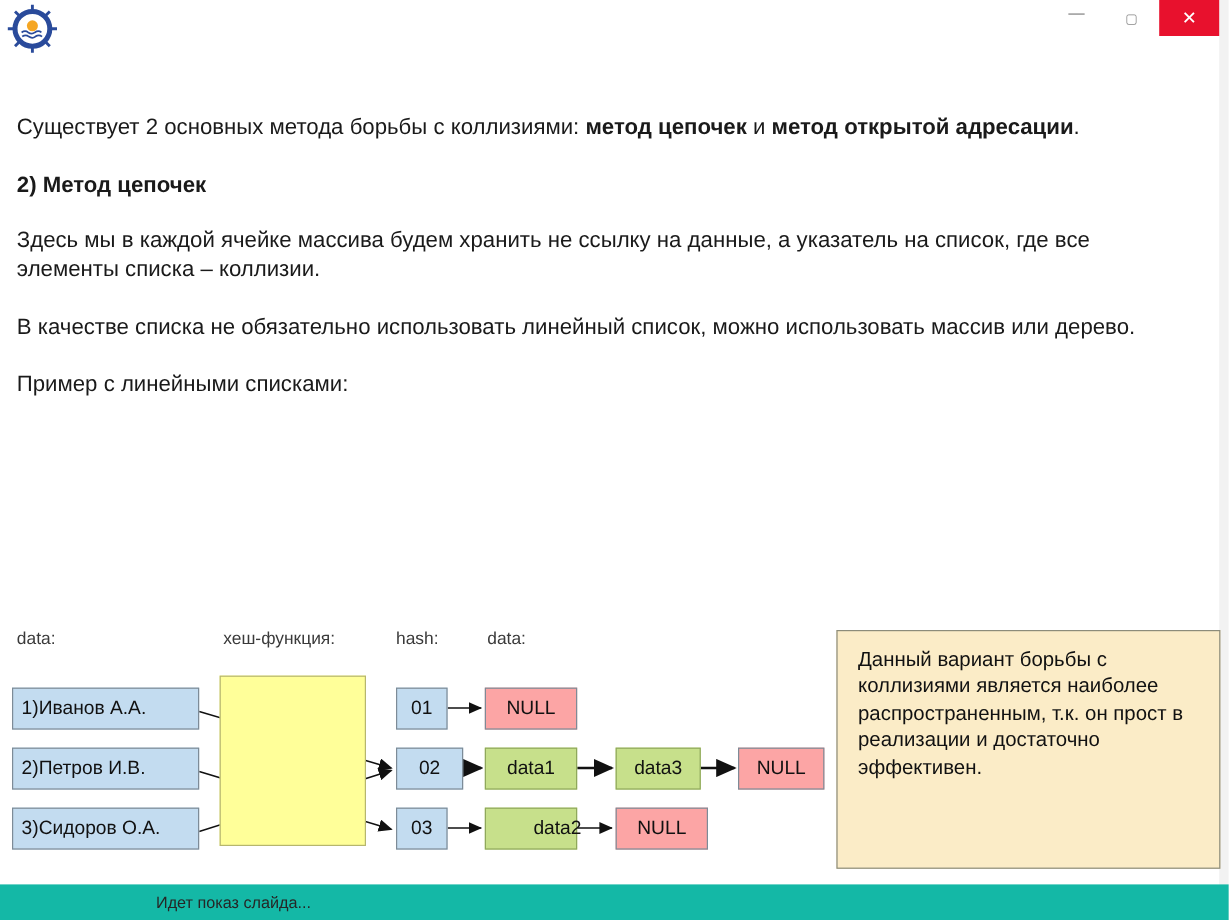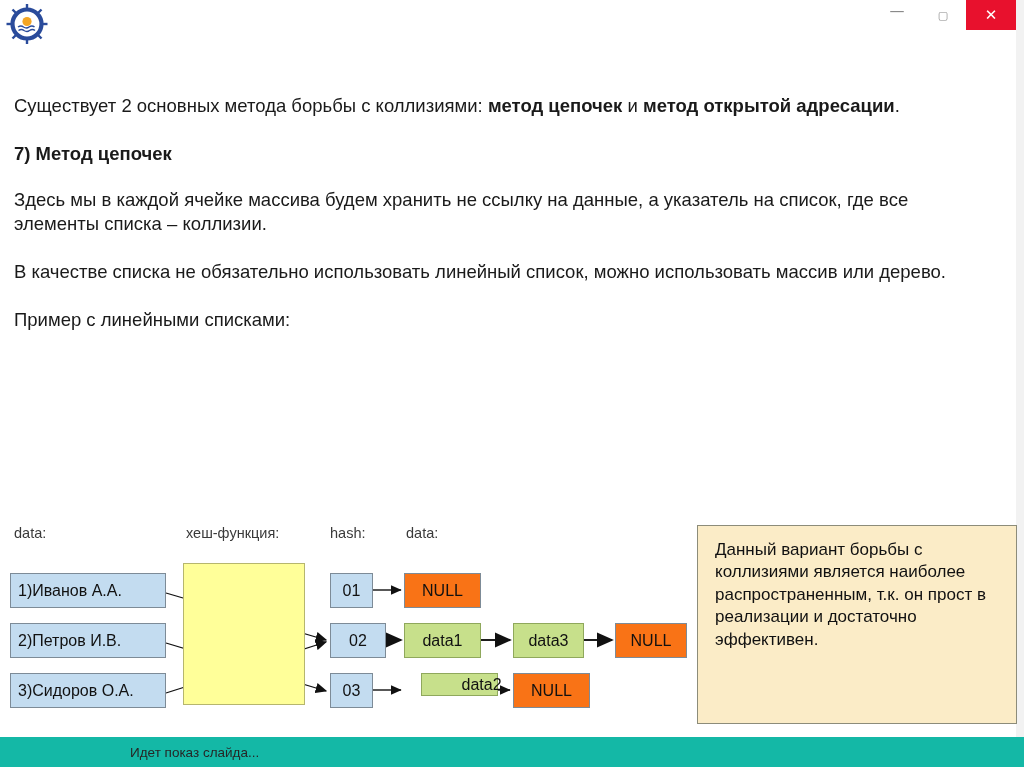--- a/index.html
+++ b/index.html
@@ -99,21 +99,21 @@
     position: absolute;
     display: flex; align-items: center; justify-content: center;
     border: 1px solid #9a9a9a;
     font-size: 16px;
     color: #111111;
     font-family: "Liberation Sans", sans-serif;
     white-space: nowrap;
   }
   .dbox.key  { background: #c3dcf0; border-color: #7d8b97; justify-content: flex-start; padding-left: 7px; }
   .dbox.hash { background: #c3dcf0; border-color: #7d8b97; }
-  .dbox.null { background: #f97316; border-color: #7d8b97; }
+  .dbox.null { background: #fca5a5; border-color: #7d8b97; }
   .dbox.data { background: #c7e08b; border-color: #8fa85c; }
   .hashfn {
     position: absolute;
     background: #ffff99;
     border: 1px solid #b6b66e;
   }
   .diagram svg {
     position: absolute; left: 0; top: 0;
     width: 700px; height: 200px;
     overflow: visible;
@@ -211,21 +211,21 @@
     <div class="winbtn close">
       <span class="glyph">✕</span>
     </div>
   </div>
 
 
   <div class="body-block">
     <div class="para">
       <span>Существует 2 основных метода борьбы с коллизиями: </span><b>метод цепочек</b><span> и </span><b>метод открытой адресации</b><span>.</span>
     </div>
-    <div class="para heading tight">7) Метод цепочек</div>
+    <div class="para heading tight">2) Метод цепочек</div>
     <div class="para">Здесь мы в каждой ячейке массива будем хранить не ссылку на данные, а указатель на список, где все элементы списка – коллизии.</div>
     <div class="para">В качестве списка не обязательно использовать линейный список, можно использовать массив или дерево.</div>
     <div class="para">Пример с линейными списками:</div>
   </div>
 
   <div class="diagram">
 
     <svg aria-hidden="true">
       <defs>
         <marker id="ah" markerWidth="9" markerHeight="8" refX="8" refY="4" orient="auto">
@@ -264,21 +264,21 @@
     <div class="dbox hash" style="left:330px; top:48px;  width:43px; height:35px;">01</div>
     <div class="dbox hash" style="left:330px; top:98px;  width:56px; height:35px;">02</div>
     <div class="dbox hash" style="left:330px; top:148px; width:43px; height:35px;">03</div>
 
     <div class="dbox null" style="left:404px; top:48px; width:77px; height:35px;">NULL</div>
 
     <div class="dbox data" style="left:404px; top:98px; width:77px; height:35px;">data1</div>
     <div class="dbox data" style="left:513px; top:98px; width:71px; height:35px;">data3</div>
     <div class="dbox null" style="left:615px; top:98px; width:72px; height:35px;">NULL</div>
 
-    <div class="dbox data" style="left:421px; top:148px; width:77px; height:23px;padding-left:44px;">data2</div>
+    <div class="dbox data" style="left:404px; top:148px; width:77px; height:35px;padding-left:44px;">data2</div>
     <div class="dbox null" style="left:513px; top:148px; width:77px; height:35px;">NULL</div>
   </div>
 
   <div class="callout">Данный вариант борьбы с коллизиями является наиболее распространенным, т.к. он прост в реализации и достаточно эффективен.</div>
 
   <div class="statusbar">
     <span class="status-text">Идет показ слайда...</span>
   </div>
 
 </div>

